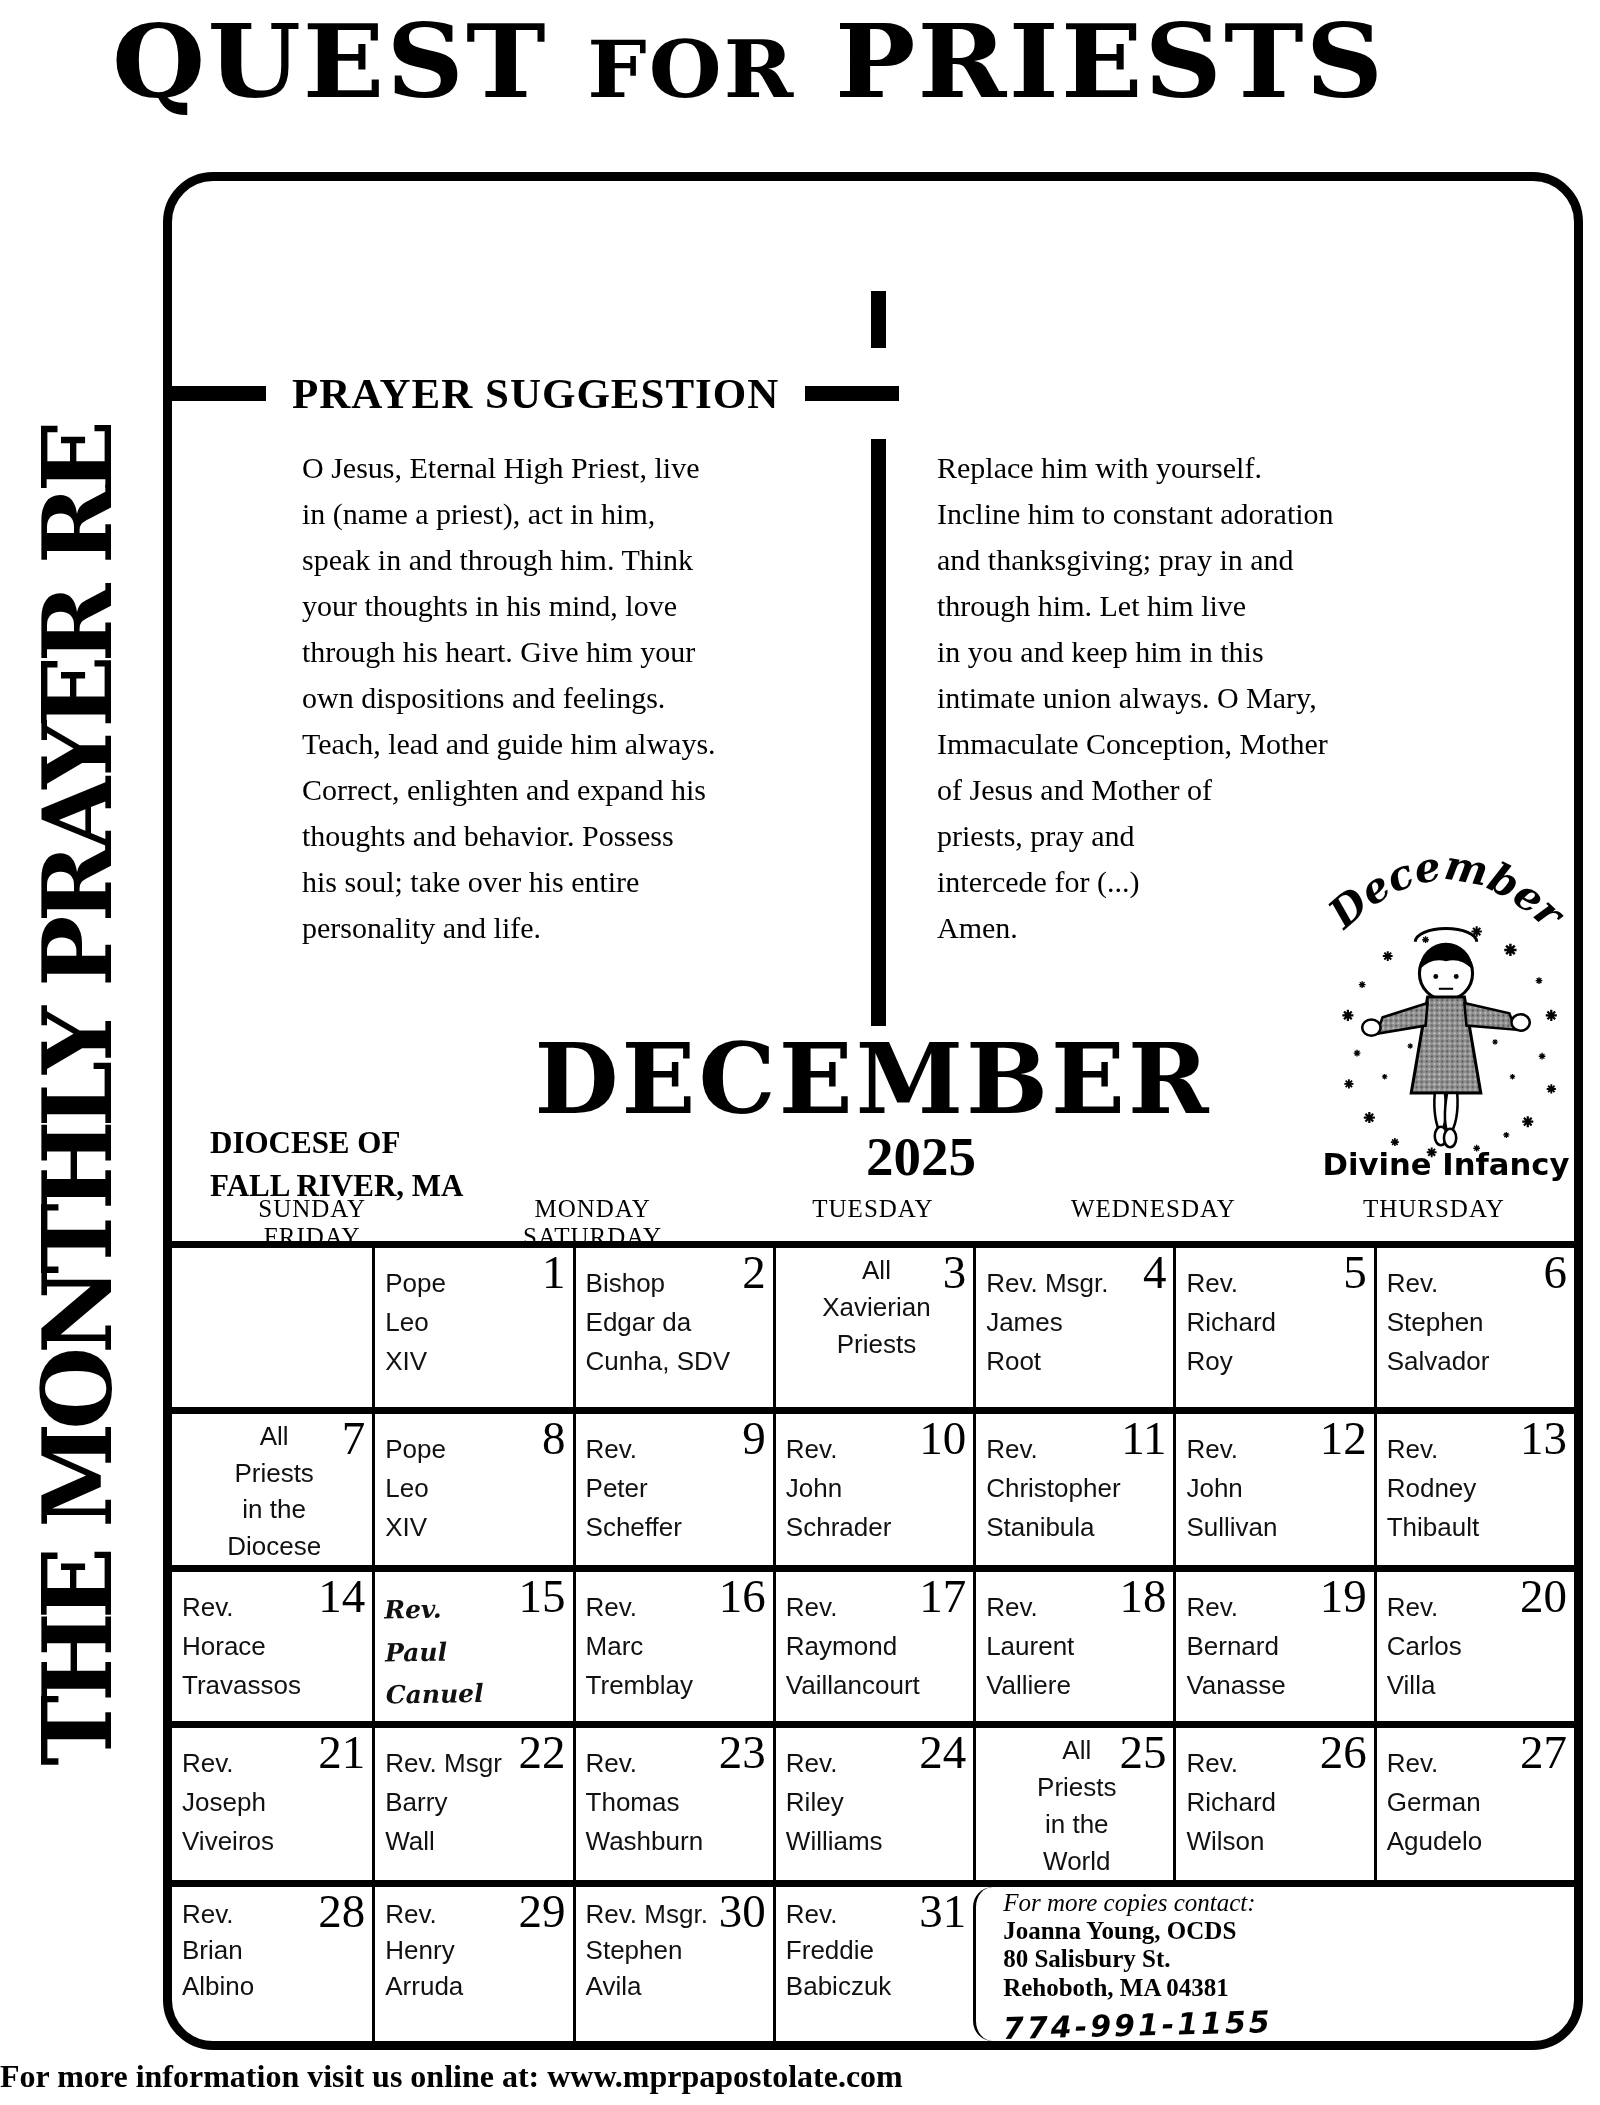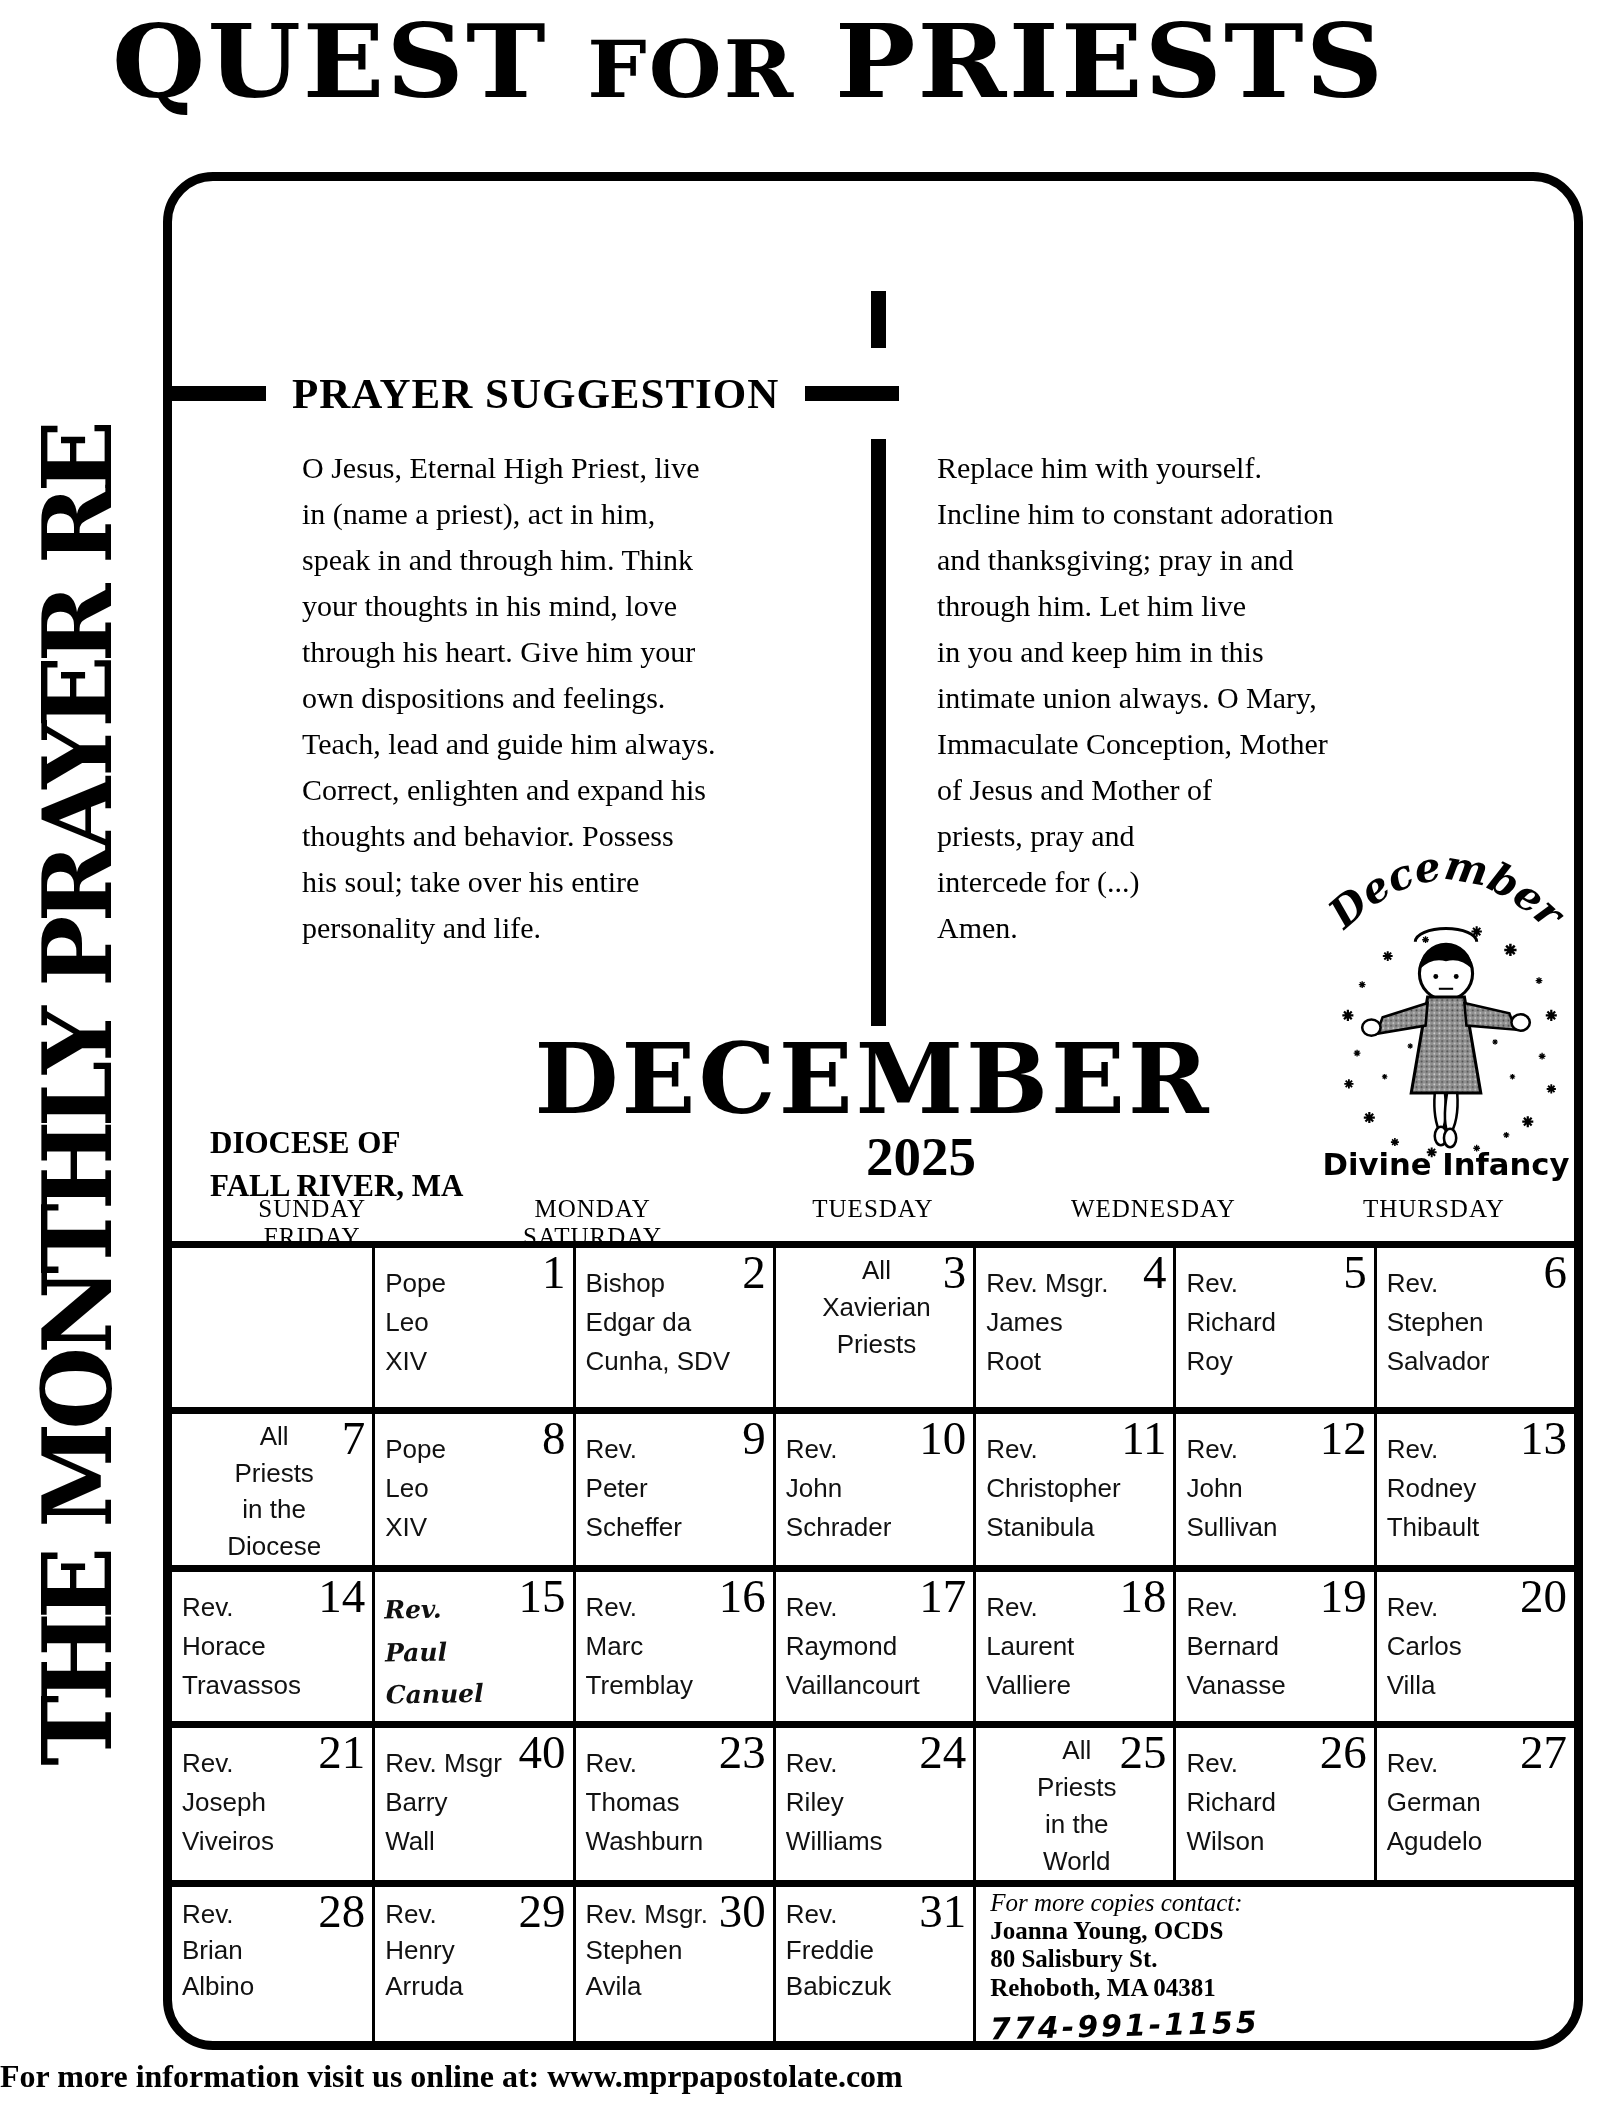--- a/index.html
+++ b/index.html
@@ -109,21 +109,21 @@
     display:block; margin-top:16px; font-family:"Liberation Sans", sans-serif;
     font-size:26px; line-height:1.5; white-space:pre-line; color:#111;
   }
   .cell.center .cellname { text-align:center; margin-top:4px; line-height:1.42; }
   .cell.script .cellname {
     font-family:"DejaVu Serif", serif; font-style:italic; font-weight:bold;
     font-size:25px; transform:rotate(-1deg); line-height:1.7;
   }
   .week.w4 .cellname { margin-top:10px; line-height:1.38; }
 
-  .cell.contact { grid-column:span 3; padding:2px 14px; }
+  .cell.contact { grid-column:span 3; padding:2px 27px;border-radius:20px; }
   .c-head { font-style:italic; font-size:25px; line-height:1.1; }
   .c-line { font-weight:bold; font-size:25px; line-height:1.14; }
   .c-phone {
     font-family:"DejaVu Sans", sans-serif; font-style:italic; font-weight:bold;
     font-size:30px; letter-spacing:3px; transform:rotate(-1.5deg);
     margin-top:2px; white-space:nowrap;
   }
 
   .footer {
     position:absolute; top:2058px; left:0; width:100%; 
@@ -390,21 +390,21 @@
       </div>
 
       <div class="week w3">
         <div class="cell">
             <span class="daynum">21</span>
             <span class="cellname">Rev.
 Joseph
 Viveiros</span>
           </div>
         <div class="cell">
-            <span class="daynum">40</span>
+            <span class="daynum">22</span>
             <span class="cellname">Rev. Msgr
 Barry
 Wall</span>
           </div>
         <div class="cell">
             <span class="daynum">23</span>
             <span class="cellname">Rev.
 Thomas
 Washburn</span>
           </div>

